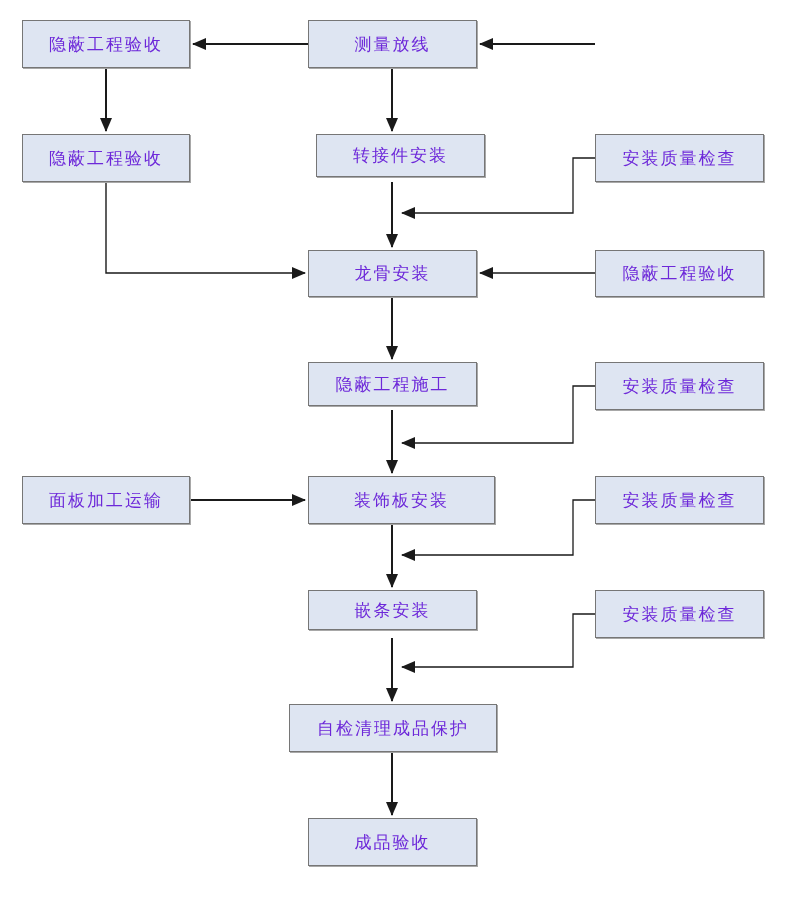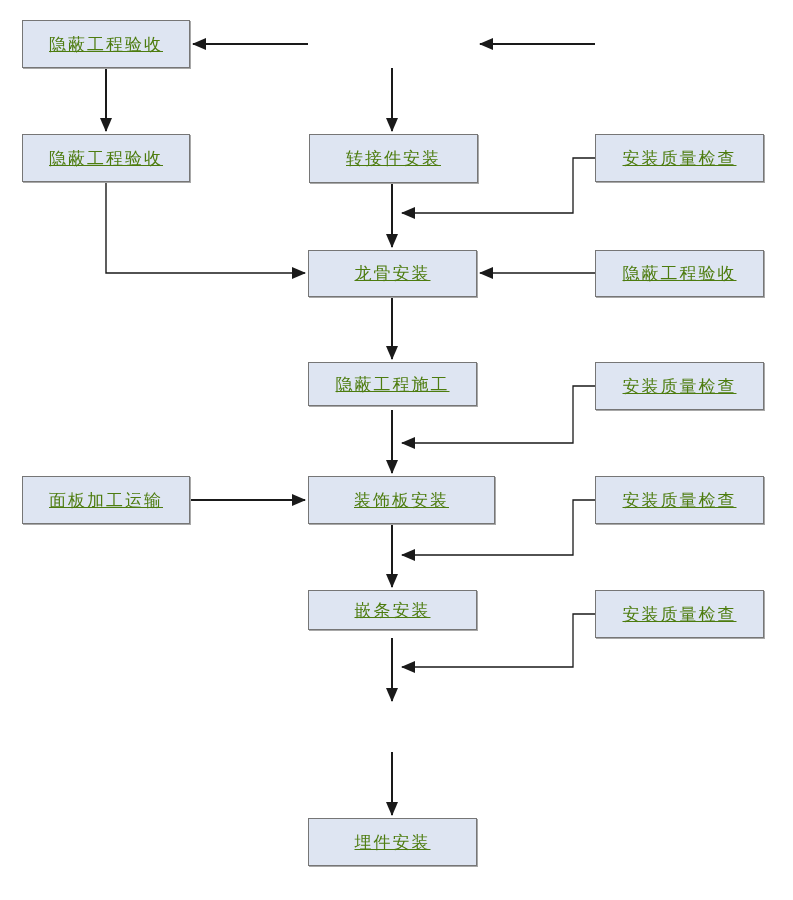--- a/index.html
+++ b/index.html
@@ -28,23 +28,22 @@
     background: var(--node-fill, #dee5f2);
     border: 1px solid var(--node-border, #767676);
     box-shadow: 1px 1px 0 0 #a8a8a8;
     display: flex;
     align-items: center;
     justify-content: center;
   }
   .node span {
     font-size: 17px;
     letter-spacing: 2px;
-    color: #4d7c0f;
+    color: #6d28d9;
     white-space: nowrap;
-    text-decoration: underline;
   }
 </style>
 </head>
 <body>
 
 <div id="canvas">
 
   <svg id="wires" viewBox="0 0 793 900" xmlns="http://www.w3.org/2000/svg">
     <defs>
       <marker id="ah" viewBox="0 0 14 12" refX="13" refY="6" markerUnits="userSpaceOnUse" markerWidth="14" markerHeight="12" orient="auto">
@@ -71,25 +70,28 @@
 
     <path d="M595,158 L573,158 L573,213 L402,213" stroke="#1a1a1a" stroke-width="1.3" fill="none" marker-end="url(#ah)"></path>
     <path d="M595,386 L573,386 L573,443 L402,443" stroke="#1a1a1a" stroke-width="1.3" fill="none" marker-end="url(#ah)"></path>
     <path d="M595,500 L573,500 L573,555 L402,555" stroke="#1a1a1a" stroke-width="1.3" fill="none" marker-end="url(#ah)"></path>
     <path d="M595,614 L573,614 L573,667 L402,667" stroke="#1a1a1a" stroke-width="1.3" fill="none" marker-end="url(#ah)"></path>
   </svg>
 
   <div class="node" style="left:22px;top:20px;width:168px;height:48px">
     <span>隐蔽工程验收</span>
   </div>
+  <div class="node" style="left:308px;top:20px;width:169px;height:48px">
+    <span>测量放线</span>
+  </div>
 
   <div class="node" style="left:22px;top:134px;width:168px;height:48px">
     <span>隐蔽工程验收</span>
   </div>
-  <div class="node" style="left:309px;top:134px;width:169px;height:49px">
+  <div class="node" style="left:316px;top:134px;width:169px;height:43px">
     <span>转接件安装</span>
   </div>
   <div class="node" style="left:595px;top:134px;width:169px;height:48px">
     <span>安装质量检查</span>
   </div>
 
   <div class="node" style="left:308px;top:250px;width:169px;height:47px">
     <span>龙骨安装</span>
   </div>
   <div class="node" style="left:595px;top:250px;width:169px;height:47px">
@@ -113,18 +115,21 @@
     <span>安装质量检查</span>
   </div>
 
   <div class="node" style="left:308px;top:590px;width:169px;height:40px">
     <span>嵌条安装</span>
   </div>
   <div class="node" style="left:595px;top:590px;width:169px;height:48px">
     <span>安装质量检查</span>
   </div>
 
+  <div class="node" style="left:289px;top:704px;width:208px;height:48px">
+    <span>自检清理成品保护</span>
+  </div>
 
   <div class="node" style="left:308px;top:818px;width:169px;height:48px">
-    <span>埋件安装</span>
+    <span>成品验收</span>
   </div>
 
 </div>
 
 </body></html>

